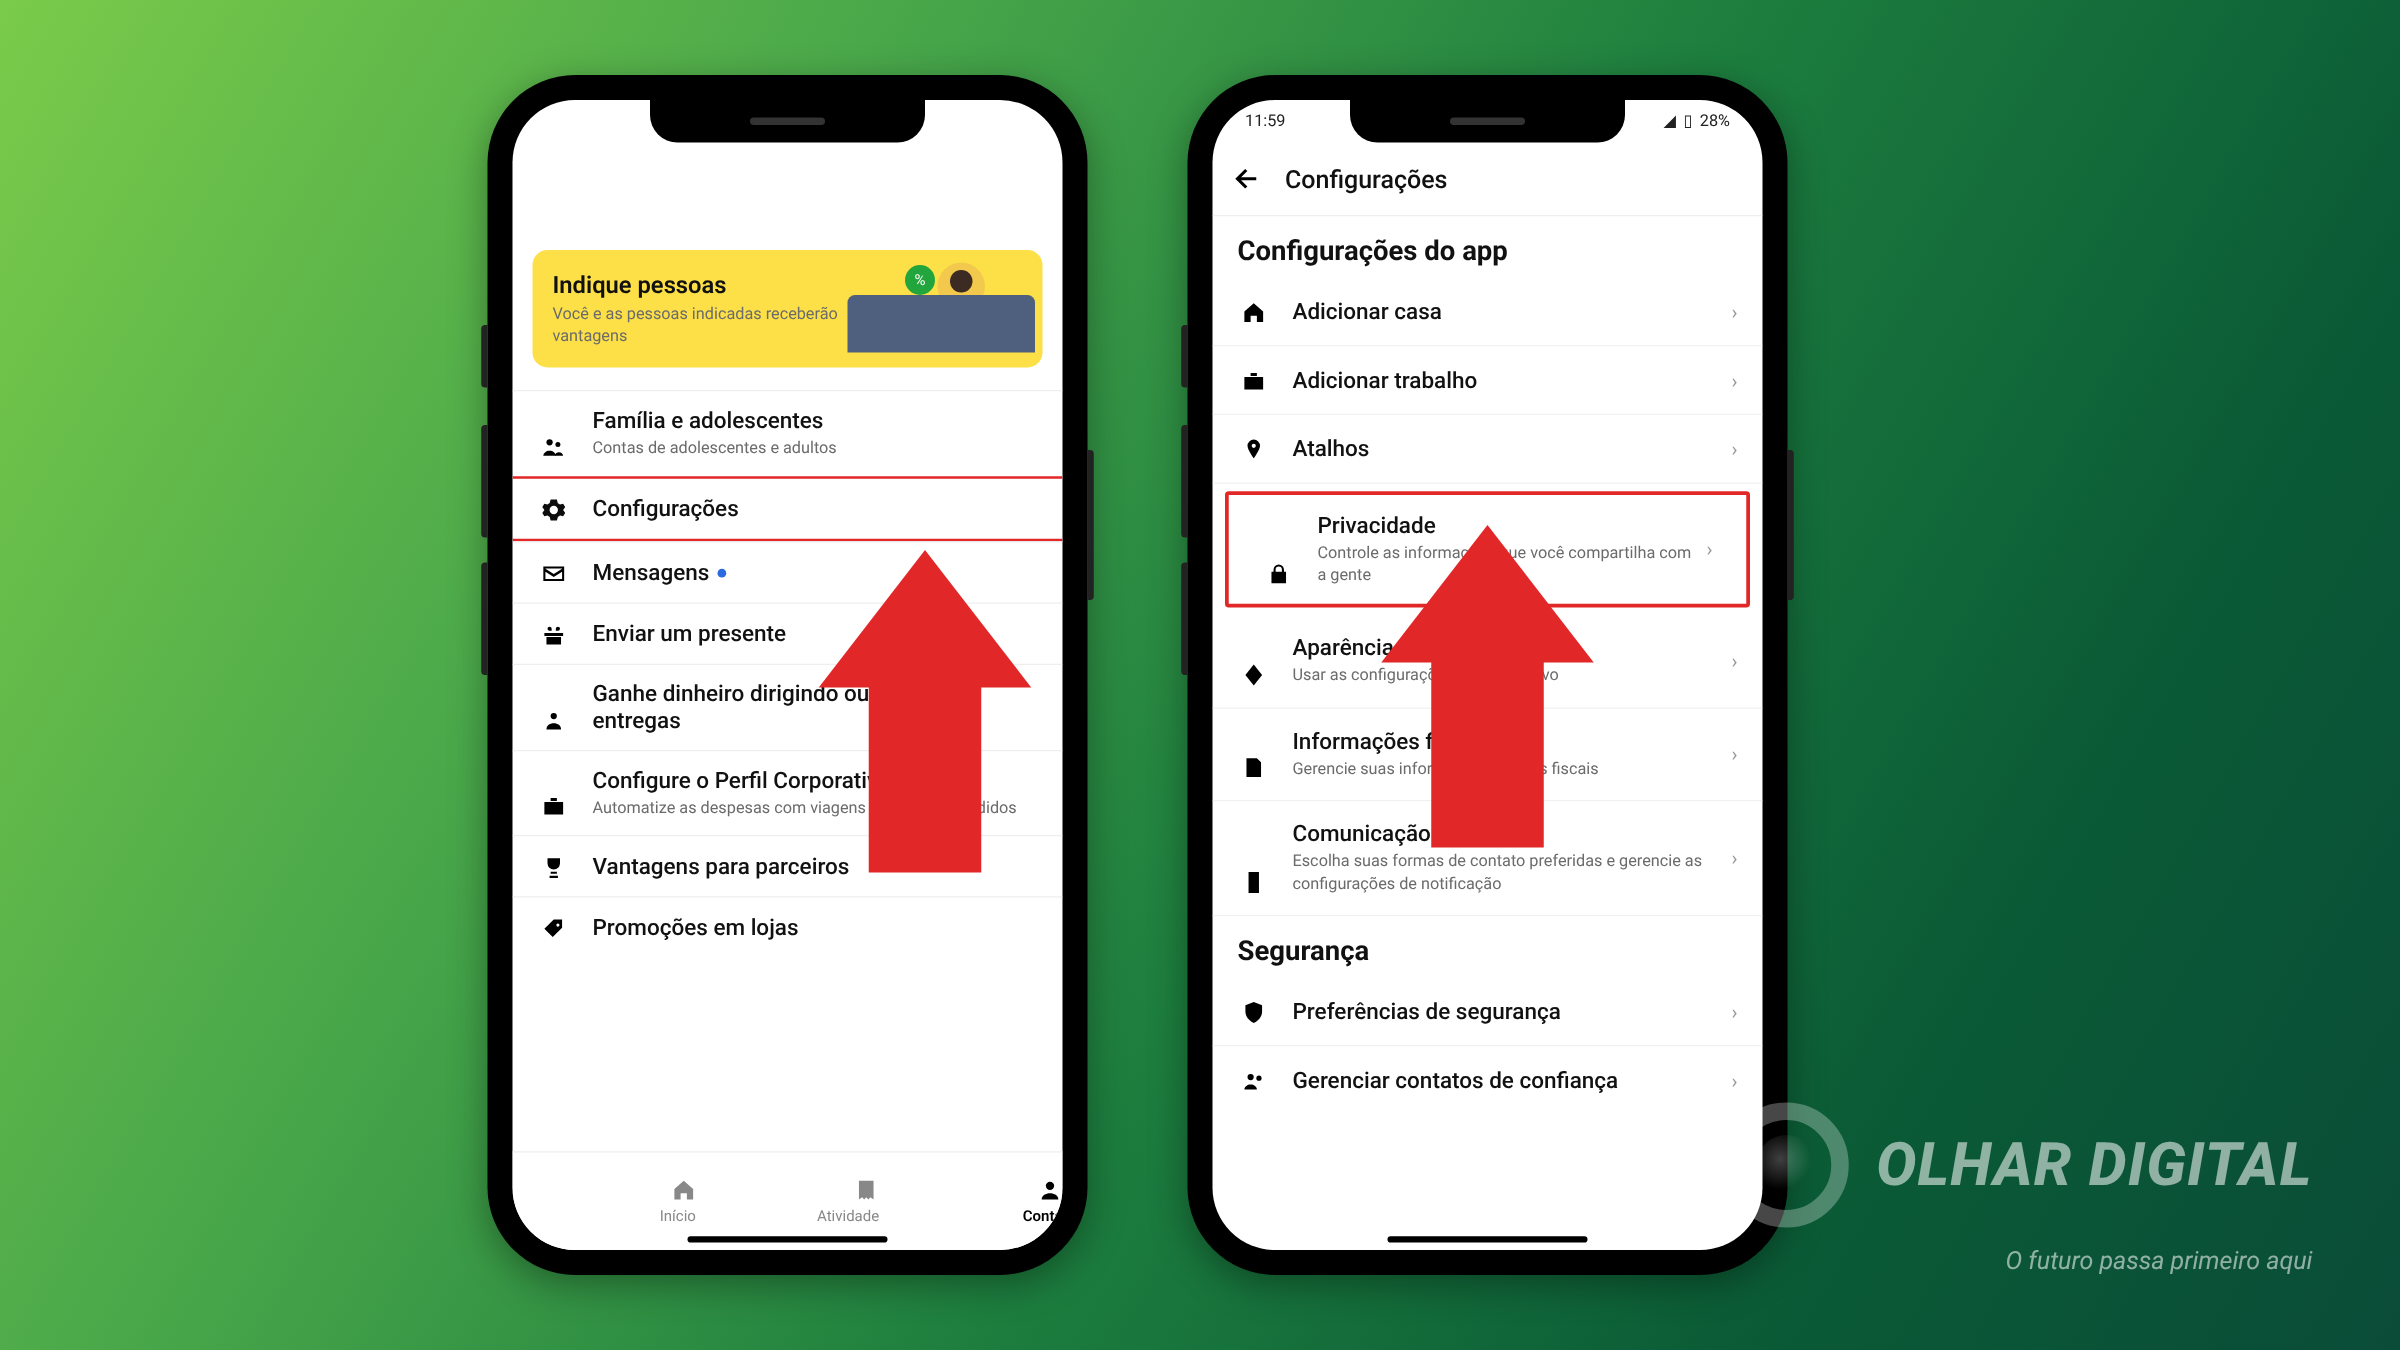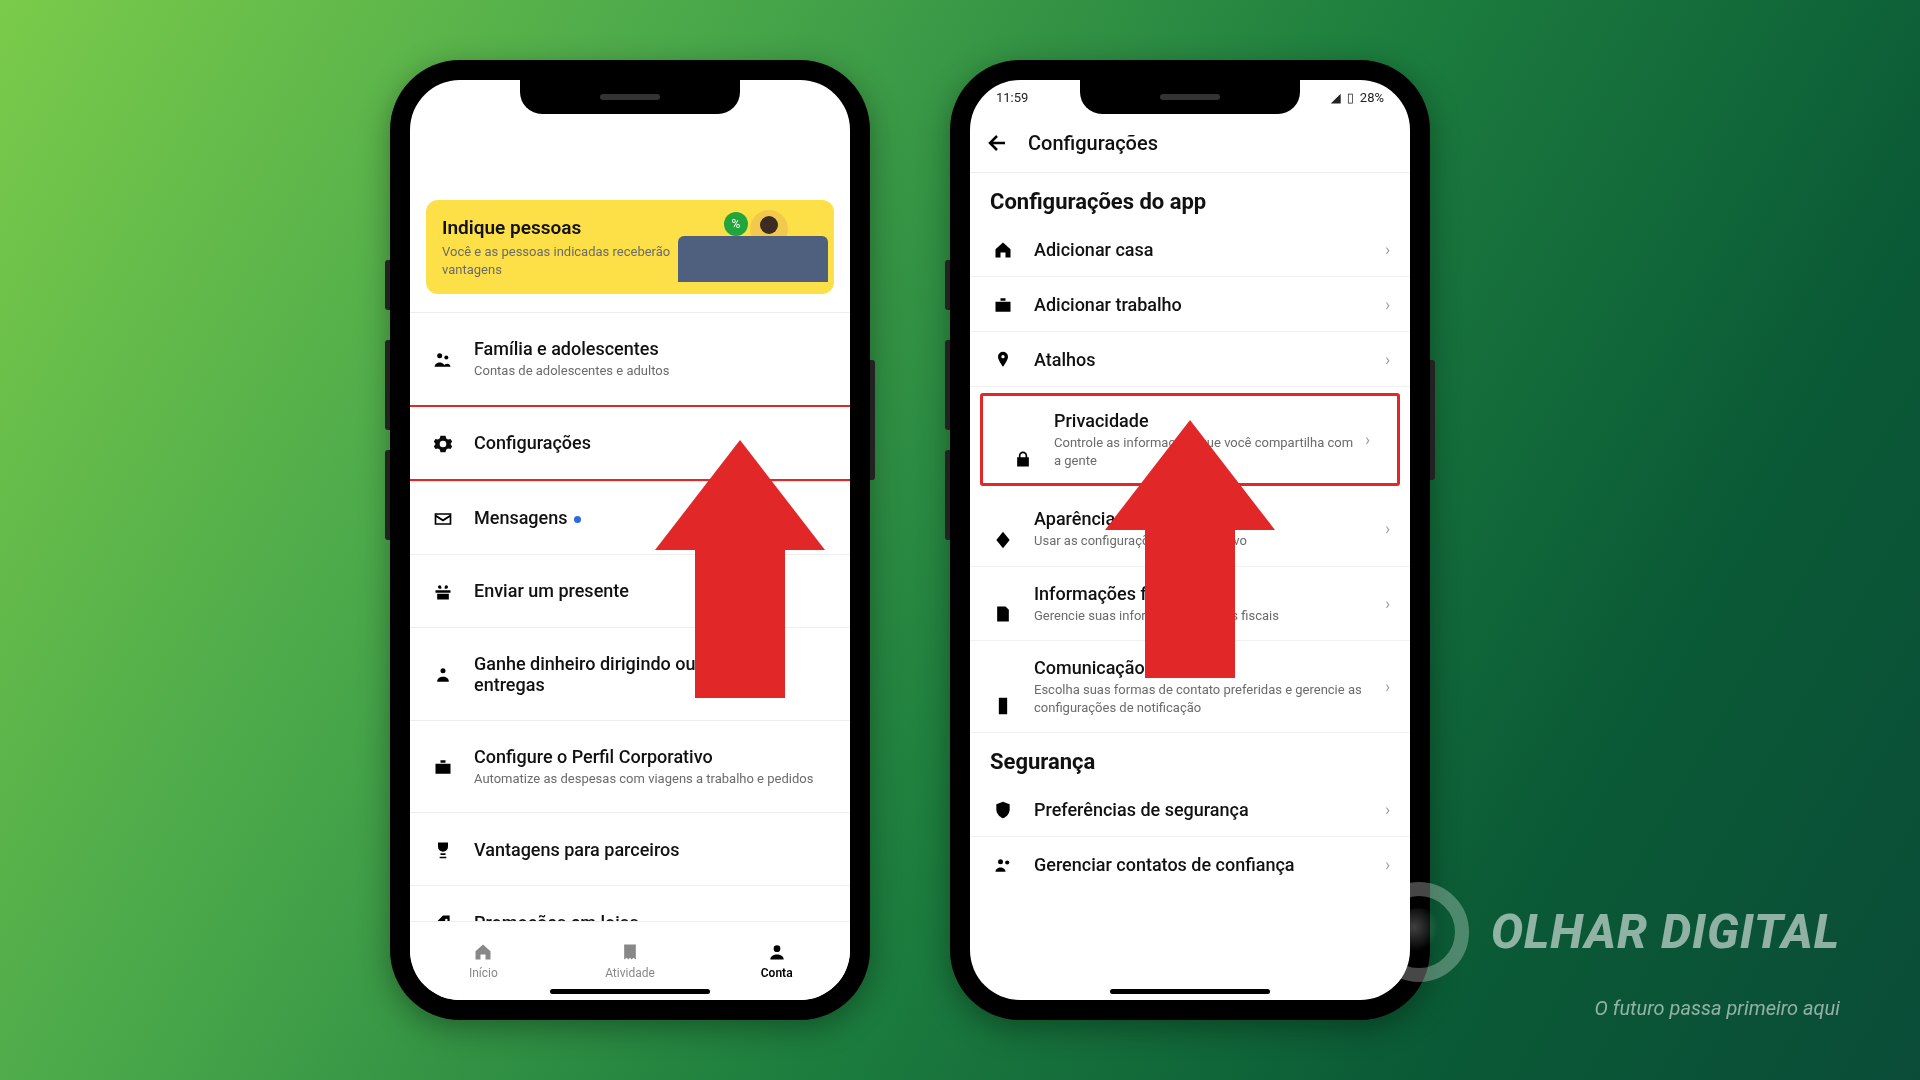--- a/index.html
+++ b/index.html
@@ -22,30 +22,30 @@
   .card .title{font-size:19px;font-weight:600;color:#111;margin-bottom:4px;}
   .card .sub{font-size:13px;color:#6b6b6b;line-height:1.35;}
   .card .ill{width:140px;position:relative;}
   .ill-bench{position:absolute;right:-10px;bottom:-4px;width:150px;height:46px;background:#4f5f7e;border-radius:6px 6px 0 0;}
   .ill-person{position:absolute;right:30px;bottom:30px;width:38px;height:38px;background:#f2c94c;border-radius:50%;}
   .ill-person::after{content:"";position:absolute;top:6px;left:10px;width:18px;height:18px;background:#3b2b22;border-radius:50%;}
   .ill-leg{position:absolute;right:-6px;bottom:8px;width:72px;height:12px;background:#4b3bd4;border-radius:8px;transform:rotate(-6deg);}
   .ill-leg2{position:absolute;right:50px;bottom:0;width:14px;height:40px;background:#4b3bd4;border-radius:8px;}
   .ill-badge{position:absolute;right:70px;top:-4px;width:24px;height:24px;background:#22a53c;border-radius:50%;display:flex;align-items:center;justify-content:center;color:#fff;font-size:12px;}
   .list{margin-top:18px;}
-  .row{display:flex;align-items:center;padding:25px 20px;border-top:1px solid #eee;}
+  .row{display:flex;align-items:flex-end;padding:13px 20px;border-top:1px solid #eee;}
   .row:first-child{border-top:1px solid #eee;}
   .row .ic{width:26px;flex-shrink:0;color:#000;font-size:18px;display:flex;align-items:center;justify-content:center;margin-right:18px;margin-top:2px;}
   .row .body{flex:1;}
   .row .lbl{font-size:18px;color:#111;font-weight:500;}
   .row .sub{font-size:13px;color:#6b6b6b;margin-top:3px;line-height:1.35;}
   .row.highlight{border-top:2px solid #e12727;border-bottom:2px solid #e12727;}
   .dot{display:inline-block;width:7px;height:7px;background:#2b6adf;border-radius:50%;margin-left:6px;vertical-align:middle;}
   .tabbar{position:absolute;bottom:0;left:0;right:0;height:78px;background:#fff;border-top:1px solid #eee;display:flex;z-index:11;}
-  .tab{flex:1;display:flex;flex-direction:column;align-items:center;justify-content:center;gap:4px;color:#888;}
+  .tab{flex:1;display:flex;flex-direction:column;align-items:flex-end;justify-content:center;gap:4px;color:#888;}
   .tab.active{color:#000;font-weight:600;}
   .tab .ti{font-size:20px;}
   .tab .tl{font-size:12px;}
   
   .statusbar{height:34px;display:flex;align-items:center;justify-content:space-between;padding:0 26px;font-size:13px;color:#222;}
   .statusbar .r{display:flex;align-items:center;gap:6px;}
   .appbar{display:flex;align-items:center;height:58px;padding:0 16px;gap:18px;border-bottom:1px solid #eee;}
   .appbar .back{font-size:22px;}
   .appbar .title{font-size:20px;font-weight:500;color:#111;}
   .sect{padding:16px 20px 8px;font-size:22px;font-weight:700;color:#111;}
@@ -54,21 +54,21 @@
   .srow .body{flex:1;padding-right:10px;}
   .srow .lbl{font-size:18px;color:#111;font-weight:500;}
   .srow .sub{font-size:13px;color:#6b6b6b;margin-top:3px;line-height:1.35;}
   .srow .chev{color:#9a9a9a;font-size:16px;align-self:center;}
   .srow.boxed{border:3px solid #e12727;border-radius:3px;margin:6px 10px;padding:14px 27px;}
   
   .arrow{position:absolute;z-index:20;pointer-events:none;}
   .arrow .stem{position:absolute;left:50%;transform:translateX(-50%);background:#e12727;}
   .arrow .head{position:absolute;left:50%;transform:translateX(-50%);width:0;height:0;border-left:85px solid transparent;border-right:85px solid transparent;border-bottom:110px solid #e12727;}
   
-  .brand{position:absolute;right:80px;bottom:60px;text-align:right;color:rgba(255,255,255,.55);}
+  .brand{position:absolute;right:70px;bottom:60px;text-align:right;color:rgba(255,255,255,.55);}
   .brand .row1{display:flex;align-items:center;justify-content:flex-end;gap:22px;}
   .brand .logo{width:100px;height:100px;border-radius:50%;border:14px solid rgba(255,255,255,.28);position:relative;box-sizing:border-box;}
   .brand .logo::after{content:"";position:absolute;inset:12px;border-radius:50%;background:radial-gradient(circle at 40% 40%, rgba(255,255,255,.25), rgba(255,255,255,0) 60%);}
   .brand .name{font-size:48px;font-weight:800;letter-spacing:1px;line-height:.95;font-style:italic;}
   .brand .tag{font-size:20px;margin-top:14px;font-style:italic;}
   svg.icon{width:20px;height:20px;display:block;}
 </style>
 </head>
 <body>
 

